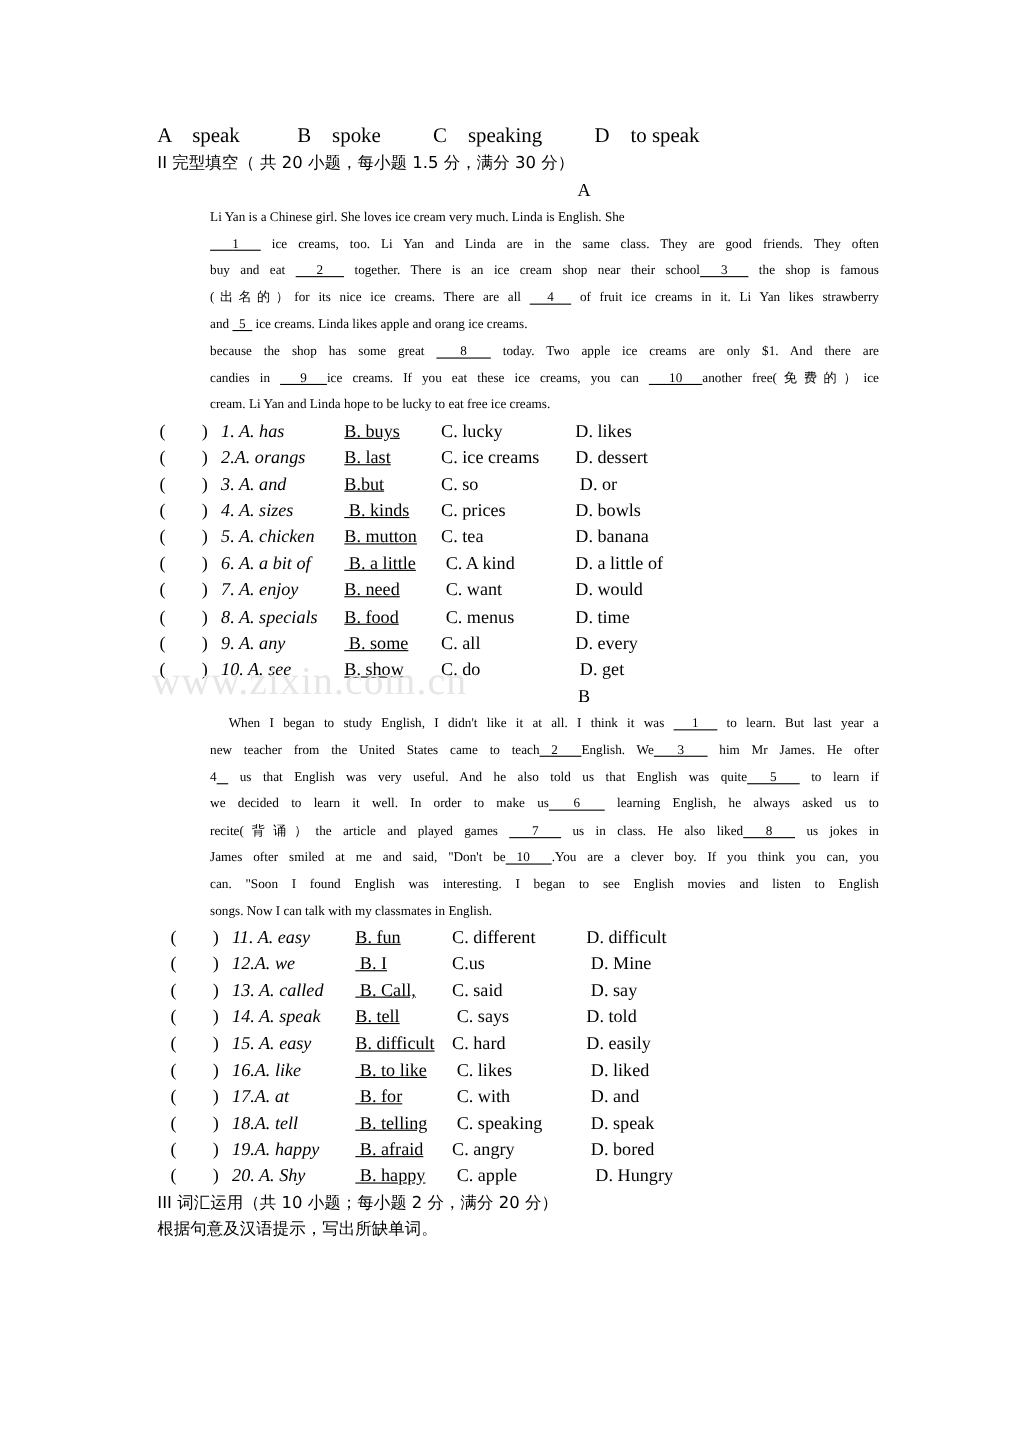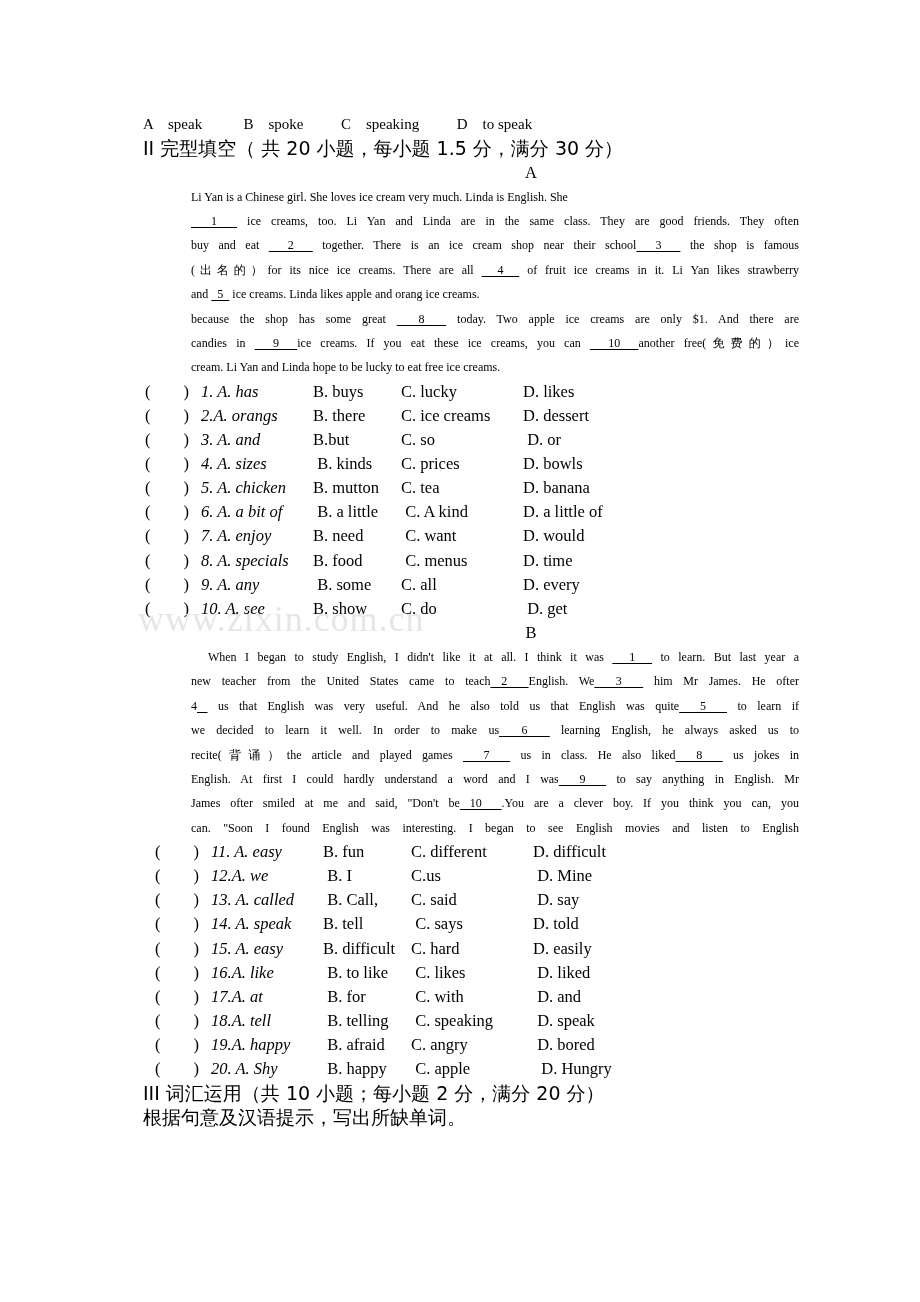--- a/index.html
+++ b/index.html
@@ -48,30 +48,30 @@
     white-space: pre-wrap;
     position: relative;
     z-index: 2;
   }
   .center {
     text-align: center;
   }
   .center-a { padding-left: 120px; }
 
   .hdr-answer-row {
-    font-size: 15px;
+    font-size: 19px;
     line-height: 24.1px;
     white-space: pre;
   }
 
   .sec-head {
     font-size: 16.5px;
     line-height: 24.4px;
   }
-  .cn { font-family: "DejaVu Sans", "Liberation Sans", sans-serif; font-size: 19px; }
+  .cn { font-family: "DejaVu Sans", "Liberation Sans", sans-serif; font-size: 15px; }
 
   
   .passage {
     font-size: 12px;
     line-height: 24.4px;
     text-align: justify;
     text-justify: inter-word;
     margin-left: 48px;
   }
   .passage .pline {
@@ -98,21 +98,21 @@
     line-height: 24.1px;
   }
   .opt-row {
     display: flex;
     white-space: pre;
   }
   .opts.first .opt-row { padding-left: 2px; }
   .opts.second .opt-row { padding-left: 12px; }
   .c-paren  { width: 56px; flex: 0 0 56px; }
   .c-a      { width: 112px; flex: 0 0 112px; font-style: italic; }
-  .c-b      { width: 88px;  flex: 0 0 88px; }
+  .c-b      { width: 88px;  flex: 0 0 88px; text-decoration: underline; }
   .c-c      { width: 122px; flex: 0 0 122px; }
   .c-d      { flex: 0 0 auto; }
 </style>
 </head>
 <body>
 
 <div class="page">
 
   <div class="watermark">www.zixin.com.cn</div>
 
@@ -139,21 +139,21 @@
       <div class="opt-row">
         <span class="c-paren">(        )</span>
         <span class="c-a">1. A. has</span>
         <span class="c-b">B. buys</span>
         <span class="c-c">C. lucky</span>
         <span class="c-d">D. likes</span>
       </div>
       <div class="opt-row">
         <span class="c-paren">(        )</span>
         <span class="c-a">2.A. orangs</span>
-        <span class="c-b">B. there</span>
+        <span class="c-b">B. last</span>
         <span class="c-c">C. ice creams</span>
         <span class="c-d">D. dessert</span>
       </div>
       <div class="opt-row">
         <span class="c-paren">(        )</span>
         <span class="c-a">3. A. and</span>
         <span class="c-b">B.but</span>
         <span class="c-c">C. so</span>
         <span class="c-d"> D. or</span>
       </div>
@@ -209,23 +209,23 @@
     </div>
 
     <div class="line center center-a">B</div>
 
     <div class="passage">
       <span class="pline just">  When I began to study English, I didn't like it at all. I think it was <span class="blank">  1  </span> to learn. But last year a</span>
       <span class="pline just">new teacher from the United States came to teach<span class="blank"> 2  </span>English. We<span class="blank">  3  </span> him Mr James. He ofter</span>
       <span class="pline just">4<span class="blank"> </span> us that English was very useful. And he also told us that English was quite<span class="blank">  5  </span> to learn if</span>
       <span class="pline just">we decided to learn it well. In order to make us<span class="blank">  6  </span> learning English, he always asked us to</span>
       <span class="pline just">recite(背诵）the article and played games <span class="blank">  7  </span> us in class. He also liked<span class="blank">  8  </span> us jokes in</span>
-      <span class="pline just">English. At first I could hardly understand a word and I was<span class="blank">  9  </span> to say anything in English. Mr</span>
       <span class="pline just">James ofter smiled at me and said, "Don't be<span class="blank"> 10  </span>.You are a clever boy. If you think you can, you</span>
       <span class="pline just">can. "Soon I found English was interesting. I began to see English movies and listen to English</span>
+      <span class="pline last">songs. Now I can talk with my classmates in English.</span>
     </div>
 
     <div class="opts second">
       <div class="opt-row">
         <span class="c-paren">(        )</span>
         <span class="c-a">11. A. easy</span>
         <span class="c-b">B. fun</span>
         <span class="c-c">C. different</span>
         <span class="c-d">D. difficult</span>
       </div>

